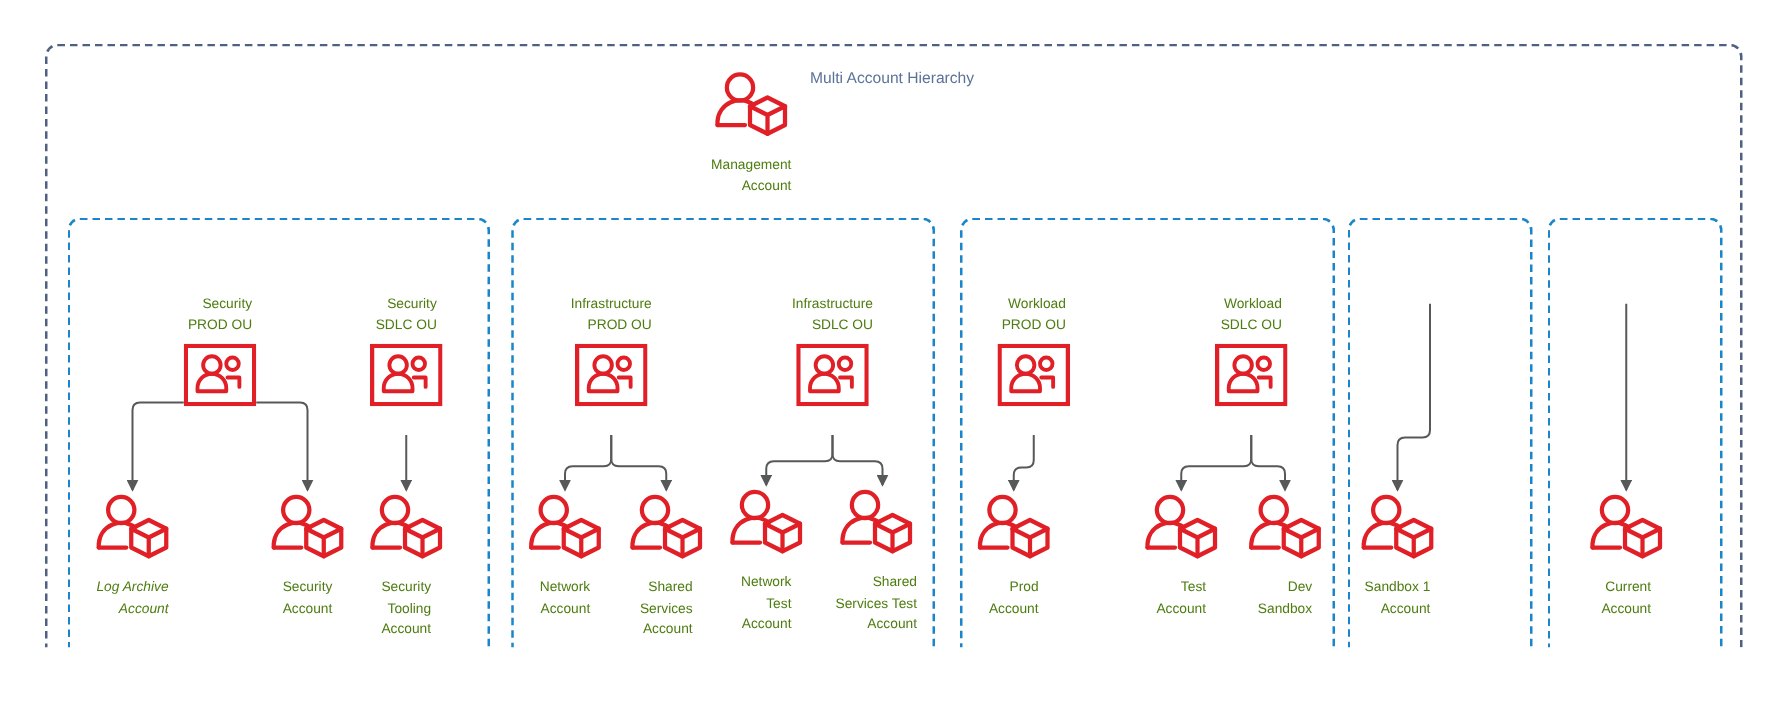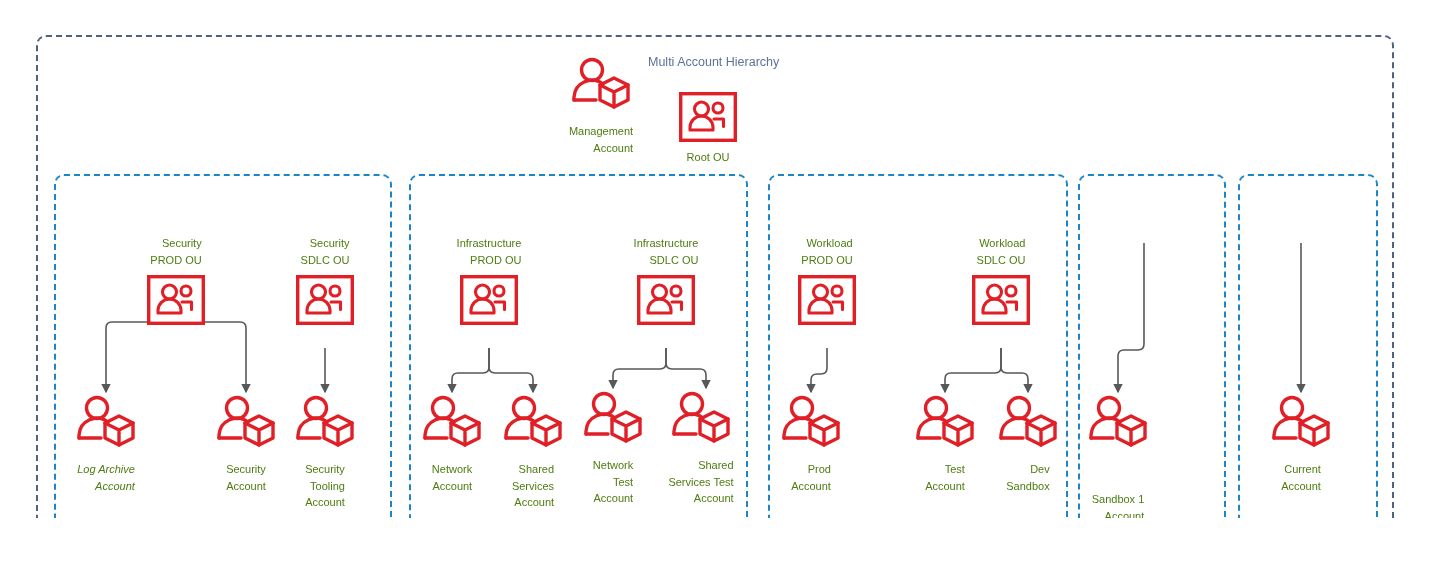--- a/index.html
+++ b/index.html
@@ -78,34 +78,20 @@
           <path d="M 4 44 H 26"></path>
           <path d="M 44 22 L 58 29 L 58 44 L 44 51 L 30 44 L 30 29 Z"></path>
           <path d="M 30 29 L 44 36 L 58 29 M 44 36 L 44 51"></path>
         </g>
       </svg>
     </span>
     <span class="label">Management
 Account</span>
   </div>
 
-  <div class="node" style="left:676px;top:92px;width:64px;">
-    <span class="icon">
-      <svg width="58" height="50" viewBox="0 0 58 50" xmlns="http://www.w3.org/2000/svg">
-        <rect x="1.7" y="1.7" width="54.6" height="46.6" fill="none" stroke="#e01f26" stroke-width="3.4"></rect>
-        <g fill="none" stroke="#e01f26" stroke-width="3.1" stroke-linecap="round" stroke-linejoin="round">
-          <circle cx="22.5" cy="17" r="7"></circle>
-          <path d="M 11 38 v -2.5 a 11.5 11.5 0 0 1 23 0 V 38 Z"></path>
-          <circle cx="39" cy="16" r="5"></circle>
-          <path d="M 35 27 h 9.5 v 7.5"></path>
-        </g>
-      </svg>
-    </span>
-    <span class="label">Root OU</span>
-  </div>
 
   <div class="node" style="left:126px;top:232px;width:100px;">
     <span class="label">Security
 PROD OU</span>
     <span class="icon" style="margin-top:7px;">
       <svg width="58" height="50" viewBox="0 0 58 50" xmlns="http://www.w3.org/2000/svg">
         <rect x="1.7" y="1.7" width="54.6" height="46.6" fill="none" stroke="#e01f26" stroke-width="3.4"></rect>
         <g fill="none" stroke="#e01f26" stroke-width="3.1" stroke-linecap="round" stroke-linejoin="round">
           <circle cx="22.5" cy="17" r="7"></circle>
           <path d="M 11 38 v -2.5 a 11.5 11.5 0 0 1 23 0 V 38 Z"></path>
@@ -355,21 +341,21 @@
           <path d="M 4 44 H 26"></path>
           <path d="M 44 22 L 58 29 L 58 44 L 44 51 L 30 44 L 30 29 Z"></path>
           <path d="M 30 29 L 44 36 L 58 29 M 44 36 L 44 51"></path>
         </g>
       </svg>
     </span>
     <span class="label">Dev
 Sandbox</span>
   </div>
 
-  <div class="node" style="left:1068px;top:394px;width:100px;gap:30px;">
+  <div class="node" style="left:1068px;top:394px;width:100px;">
     <span class="icon">
       <svg width="62" height="60" viewBox="0 0 62 60" xmlns="http://www.w3.org/2000/svg">
         <g fill="none" stroke="#e01f26" stroke-width="3.4" stroke-linecap="round" stroke-linejoin="round">
           <circle cx="22" cy="14" r="10.5"></circle>
           <path d="M 4 44 v -3 a 18 18 0 0 1 29 -13"></path>
           <path d="M 4 44 H 26"></path>
           <path d="M 44 22 L 58 29 L 58 44 L 44 51 L 30 44 L 30 29 Z"></path>
           <path d="M 30 29 L 44 36 L 58 29 M 44 36 L 44 51"></path>
         </g>
       </svg>

